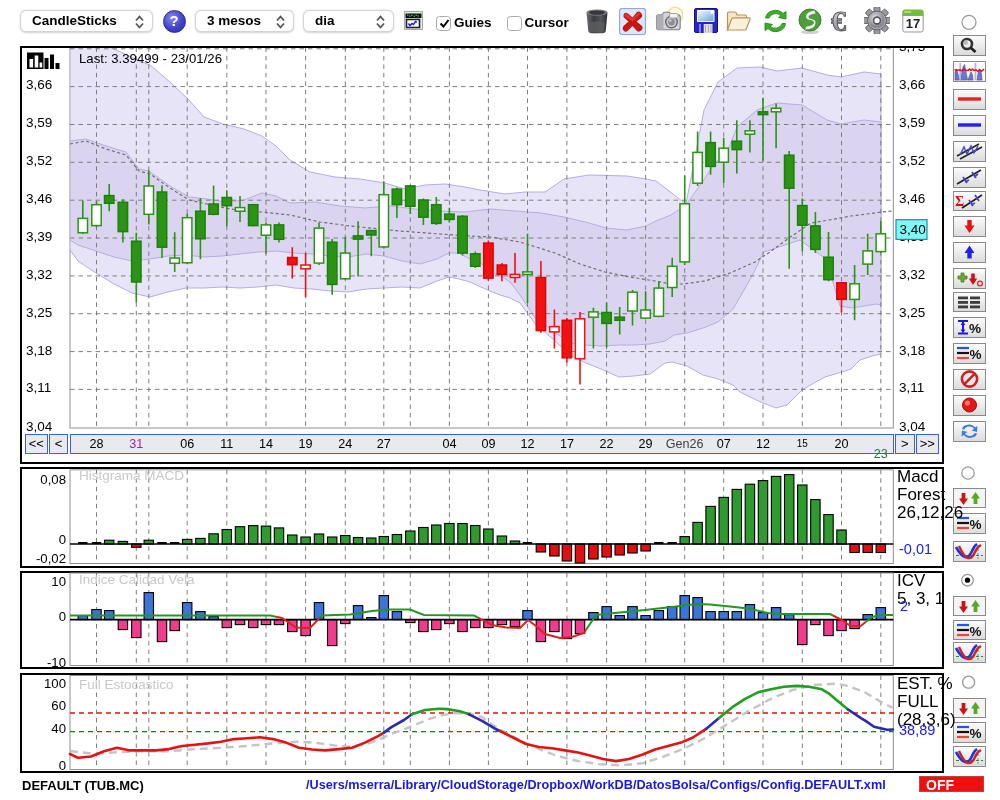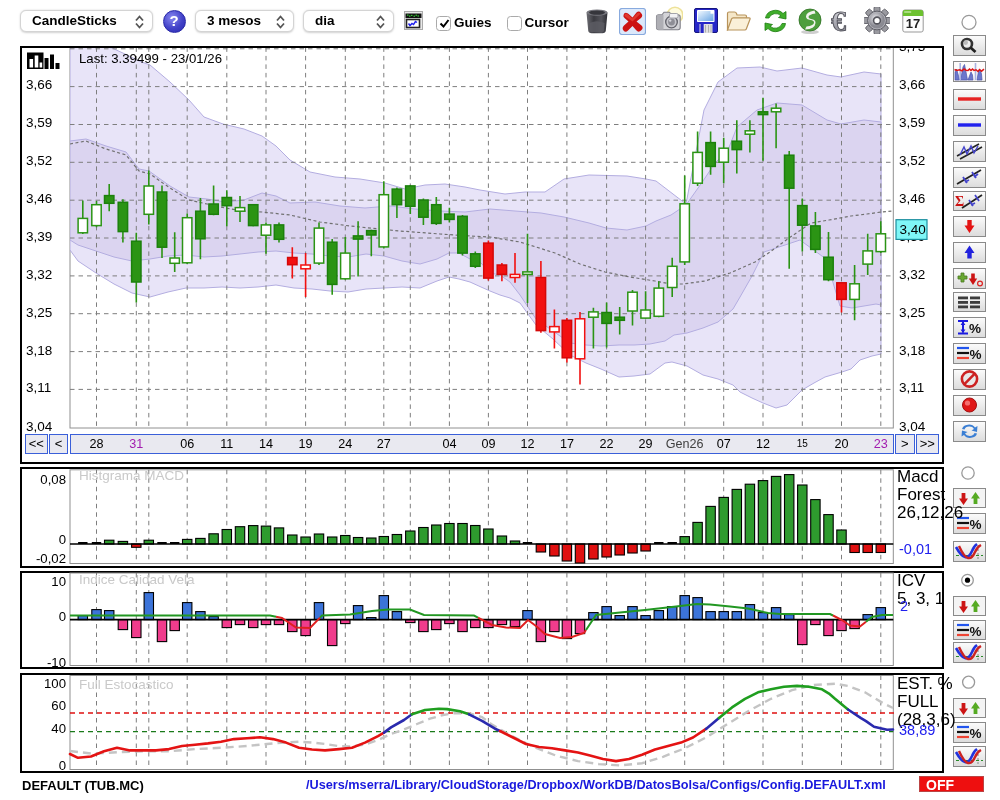--- a/index.html
+++ b/index.html
@@ -615,21 +615,21 @@
 <div style="position:absolute;left:463.4px;top:434px;width:50px;height:20px;line-height:20px;text-align:center;font-size:12.6px;color:#000">09</div>
 <div style="position:absolute;left:502.5px;top:434px;width:50px;height:20px;line-height:20px;text-align:center;font-size:12.6px;color:#000">12</div>
 <div style="position:absolute;left:541.9px;top:434px;width:50px;height:20px;line-height:20px;text-align:center;font-size:12.6px;color:#000">17</div>
 <div style="position:absolute;left:581.6px;top:434px;width:50px;height:20px;line-height:20px;text-align:center;font-size:12.6px;color:#000">22</div>
 <div style="position:absolute;left:620.6px;top:434px;width:50px;height:20px;line-height:20px;text-align:center;font-size:12.6px;color:#000">29</div>
 <div style="position:absolute;left:659.7px;top:434px;width:50px;height:20px;line-height:20px;text-align:center;font-size:12.6px;color:#404040">Gen26</div>
 <div style="position:absolute;left:698.7px;top:434px;width:50px;height:20px;line-height:20px;text-align:center;font-size:12.6px;color:#000">07</div>
 <div style="position:absolute;left:738.0px;top:434px;width:50px;height:20px;line-height:20px;text-align:center;font-size:12.6px;color:#000">12</div>
 <div style="position:absolute;left:777.3px;top:434px;width:50px;height:20px;line-height:20px;text-align:center;font-size:10px;color:#000">15</div>
 <div style="position:absolute;left:816.5px;top:434px;width:50px;height:20px;line-height:20px;text-align:center;font-size:12.6px;color:#000">20</div>
-<div style="position:absolute;left:855.8px;top:434px;width:50px;height:28px;line-height:20px;text-align:center;font-size:12.6px;color:#a21caf">23</div>
+<div style="position:absolute;left:855.8px;top:444px;width:50px;height:28px;line-height:20px;text-align:center;font-size:12.6px;color:#15803d">23</div>
 <div style="position:absolute;left:953px;top:35px;width:33px;height:20.5px;border:1px solid #8a8a8a;background:linear-gradient(#fbfbfb,#dcdcdc);box-sizing:border-box">
     <svg width="31" height="18.5" viewBox="0 0 31 18.5" style="display:block">
       <circle cx="13" cy="8" r="5" fill="none" stroke="#333" stroke-width="2.6"></circle>
       <circle cx="11.7" cy="6.6" r="2.3" fill="#bbb"></circle>
       <line x1="16.5" y1="11.5" x2="21.5" y2="16" stroke="#222" stroke-width="2.8"></line>
     </svg>
   </div>
 <div style="position:absolute;left:953px;top:61.4px;width:33px;height:20.5px;border:1px solid #8a8a8a;background:linear-gradient(#fbfbfb,#dcdcdc);box-sizing:border-box">
     <svg width="31" height="18.5" viewBox="0 0 31 18.5" style="display:block">
       <rect x="0" y="0" width="31" height="18.5" fill="#fdfbfb"></rect>

